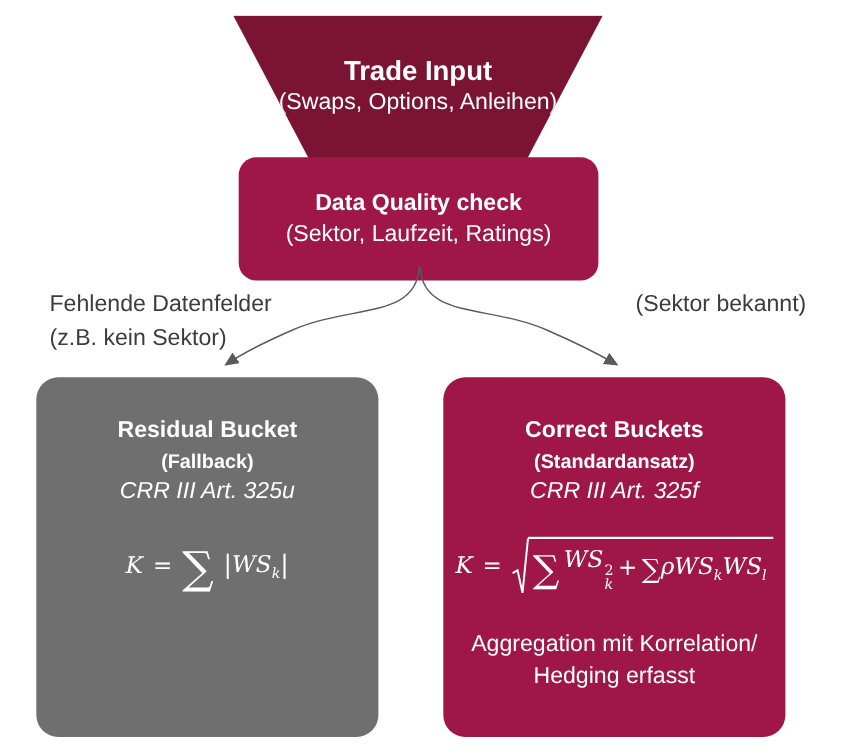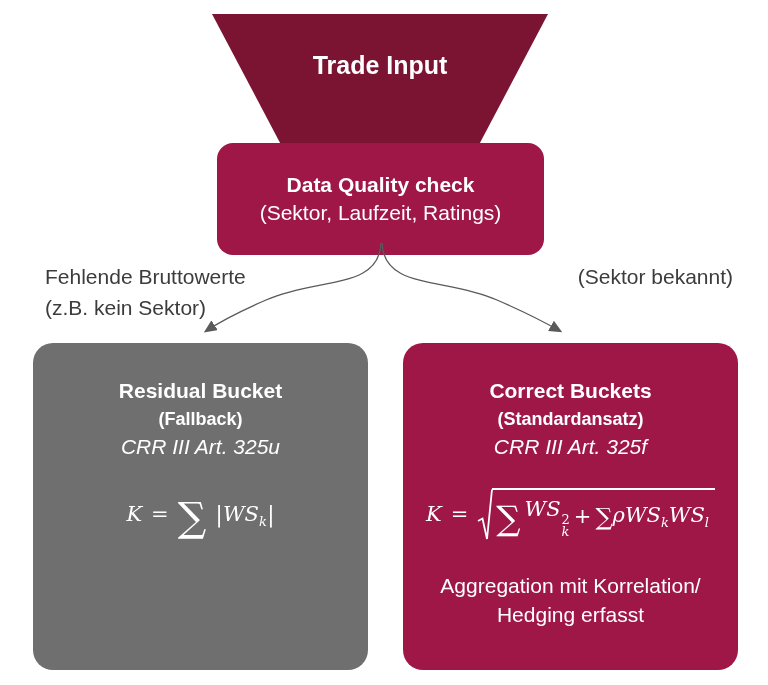--- a/index.html
+++ b/index.html
@@ -32,21 +32,21 @@
   .arrows{position:absolute;left:0;top:0;pointer-events:none;}
   .flow{fill:none;stroke:var(--arrow);stroke-width:1.3px;}
   .ah{fill:var(--arrow);}
 
   
   .branch-label{position:absolute;font-size:21px;line-height:31px;color:var(--labeltext);}
   .branch-label.left{left:45px;top:261px;text-align:left;}
   .branch-label.right{right:35px;top:261px;text-align:right;}
 
   
-  .bigbox{position:absolute;top:343px;width:335px;height:327px;border-radius:20px;
+  .bigbox{position:absolute;top:343px;width:311px;height:327px;border-radius:20px;
     color:var(--boxtext);text-align:center;padding-top:34px;}
   .bigbox.gray{left:33px;background:var(--gray);}
   .bigbox.crimson{left:403px;background:var(--crimson);}
   .box-title{font-weight:bold;font-size:21px;line-height:28px;}
   .box-sub{font-weight:bold;font-size:18px;line-height:28px;}
   .box-ref{font-size:21px;line-height:28px;font-style:italic;}
   .caption{font-size:21px;line-height:29px;margin-top:26px;}
 
   
   .formula-wrap{margin-top:24px;height:60px;display:flex;align-items:center;justify-content:center;
@@ -68,39 +68,40 @@
   .supsub sub{font-style:italic;font-size:13px;}
   .supsub sup{font-style:normal;font-size:13px;}
 </style>
 </head>
 <body>
 
 <div class="canvas">
 
   <div class="funnel">
     <div class="funnel-title">Trade Input</div>
+    <div class="funnel-sub">(Swaps, Options, Anleihen)</div>
   </div>
 
   <div class="qbox">
     <div class="qbox-title">Data Quality check</div>
     <div class="qbox-sub">(Sektor, Laufzeit, Ratings)</div>
   </div>
 
   <svg class="arrows" width="768" height="685" viewBox="0 0 768 685">
     <defs>
       <marker id="ah" viewBox="0 0 10 9" markerWidth="10" markerHeight="9" refX="8" refY="4.5" orient="auto">
         <path class="ah" d="M0 0 L10 4.5 L0 9 Z"></path>
       </marker>
     </defs>
     <path class="flow" d="M381 243 C379 290 318 277 266 300 C236 313 218 323 206 331" marker-end="url(#ah)"></path>
     <path class="flow" d="M382 243 C384 290 445 277 497 300 C527 313 546 323 560 331" marker-end="url(#ah)"></path>
   </svg>
 
   <div class="branch-label left">
-    <div>Fehlende Bruttowerte</div>
+    <div>Fehlende Datenfelder</div>
     <div>(z.B. kein Sektor)</div>
   </div>
   <div class="branch-label right">
     <div>(Sektor bekannt)</div>
   </div>
 
   <div class="bigbox gray">
     <div class="box-title">Residual Bucket</div>
     <div class="box-sub">(Fallback)</div>
     <div class="box-ref">CRR III Art. 325u</div>

